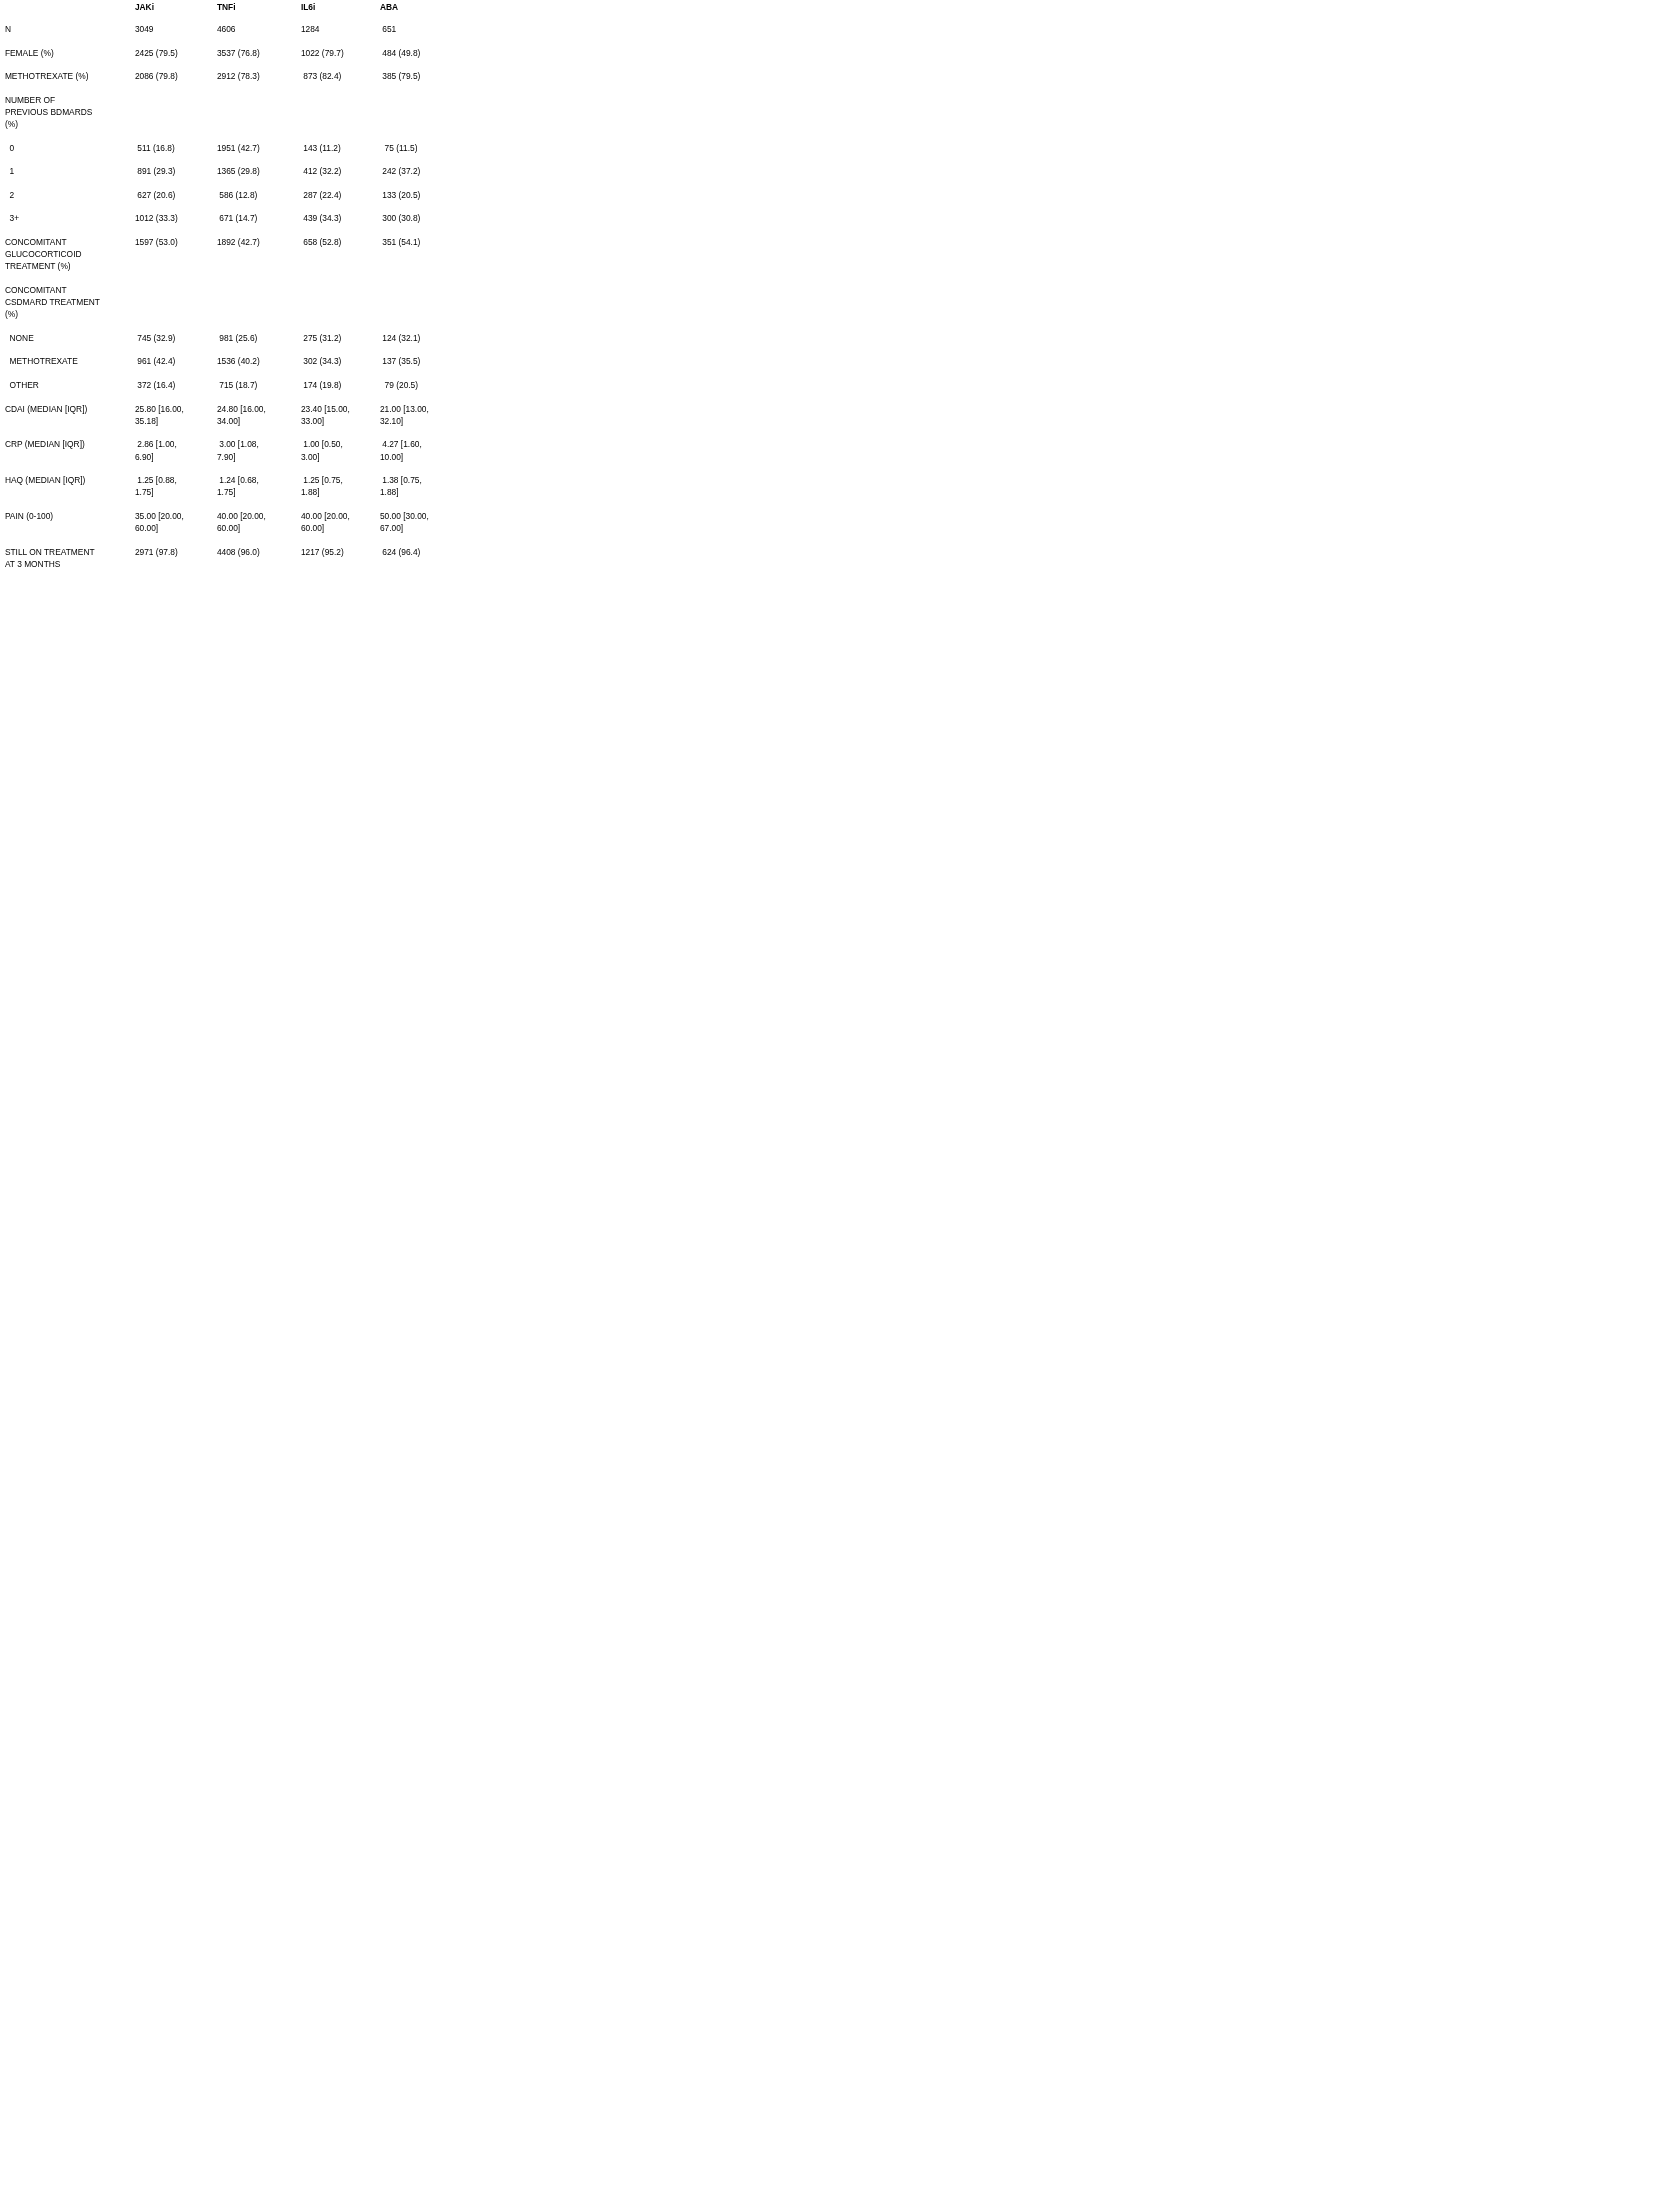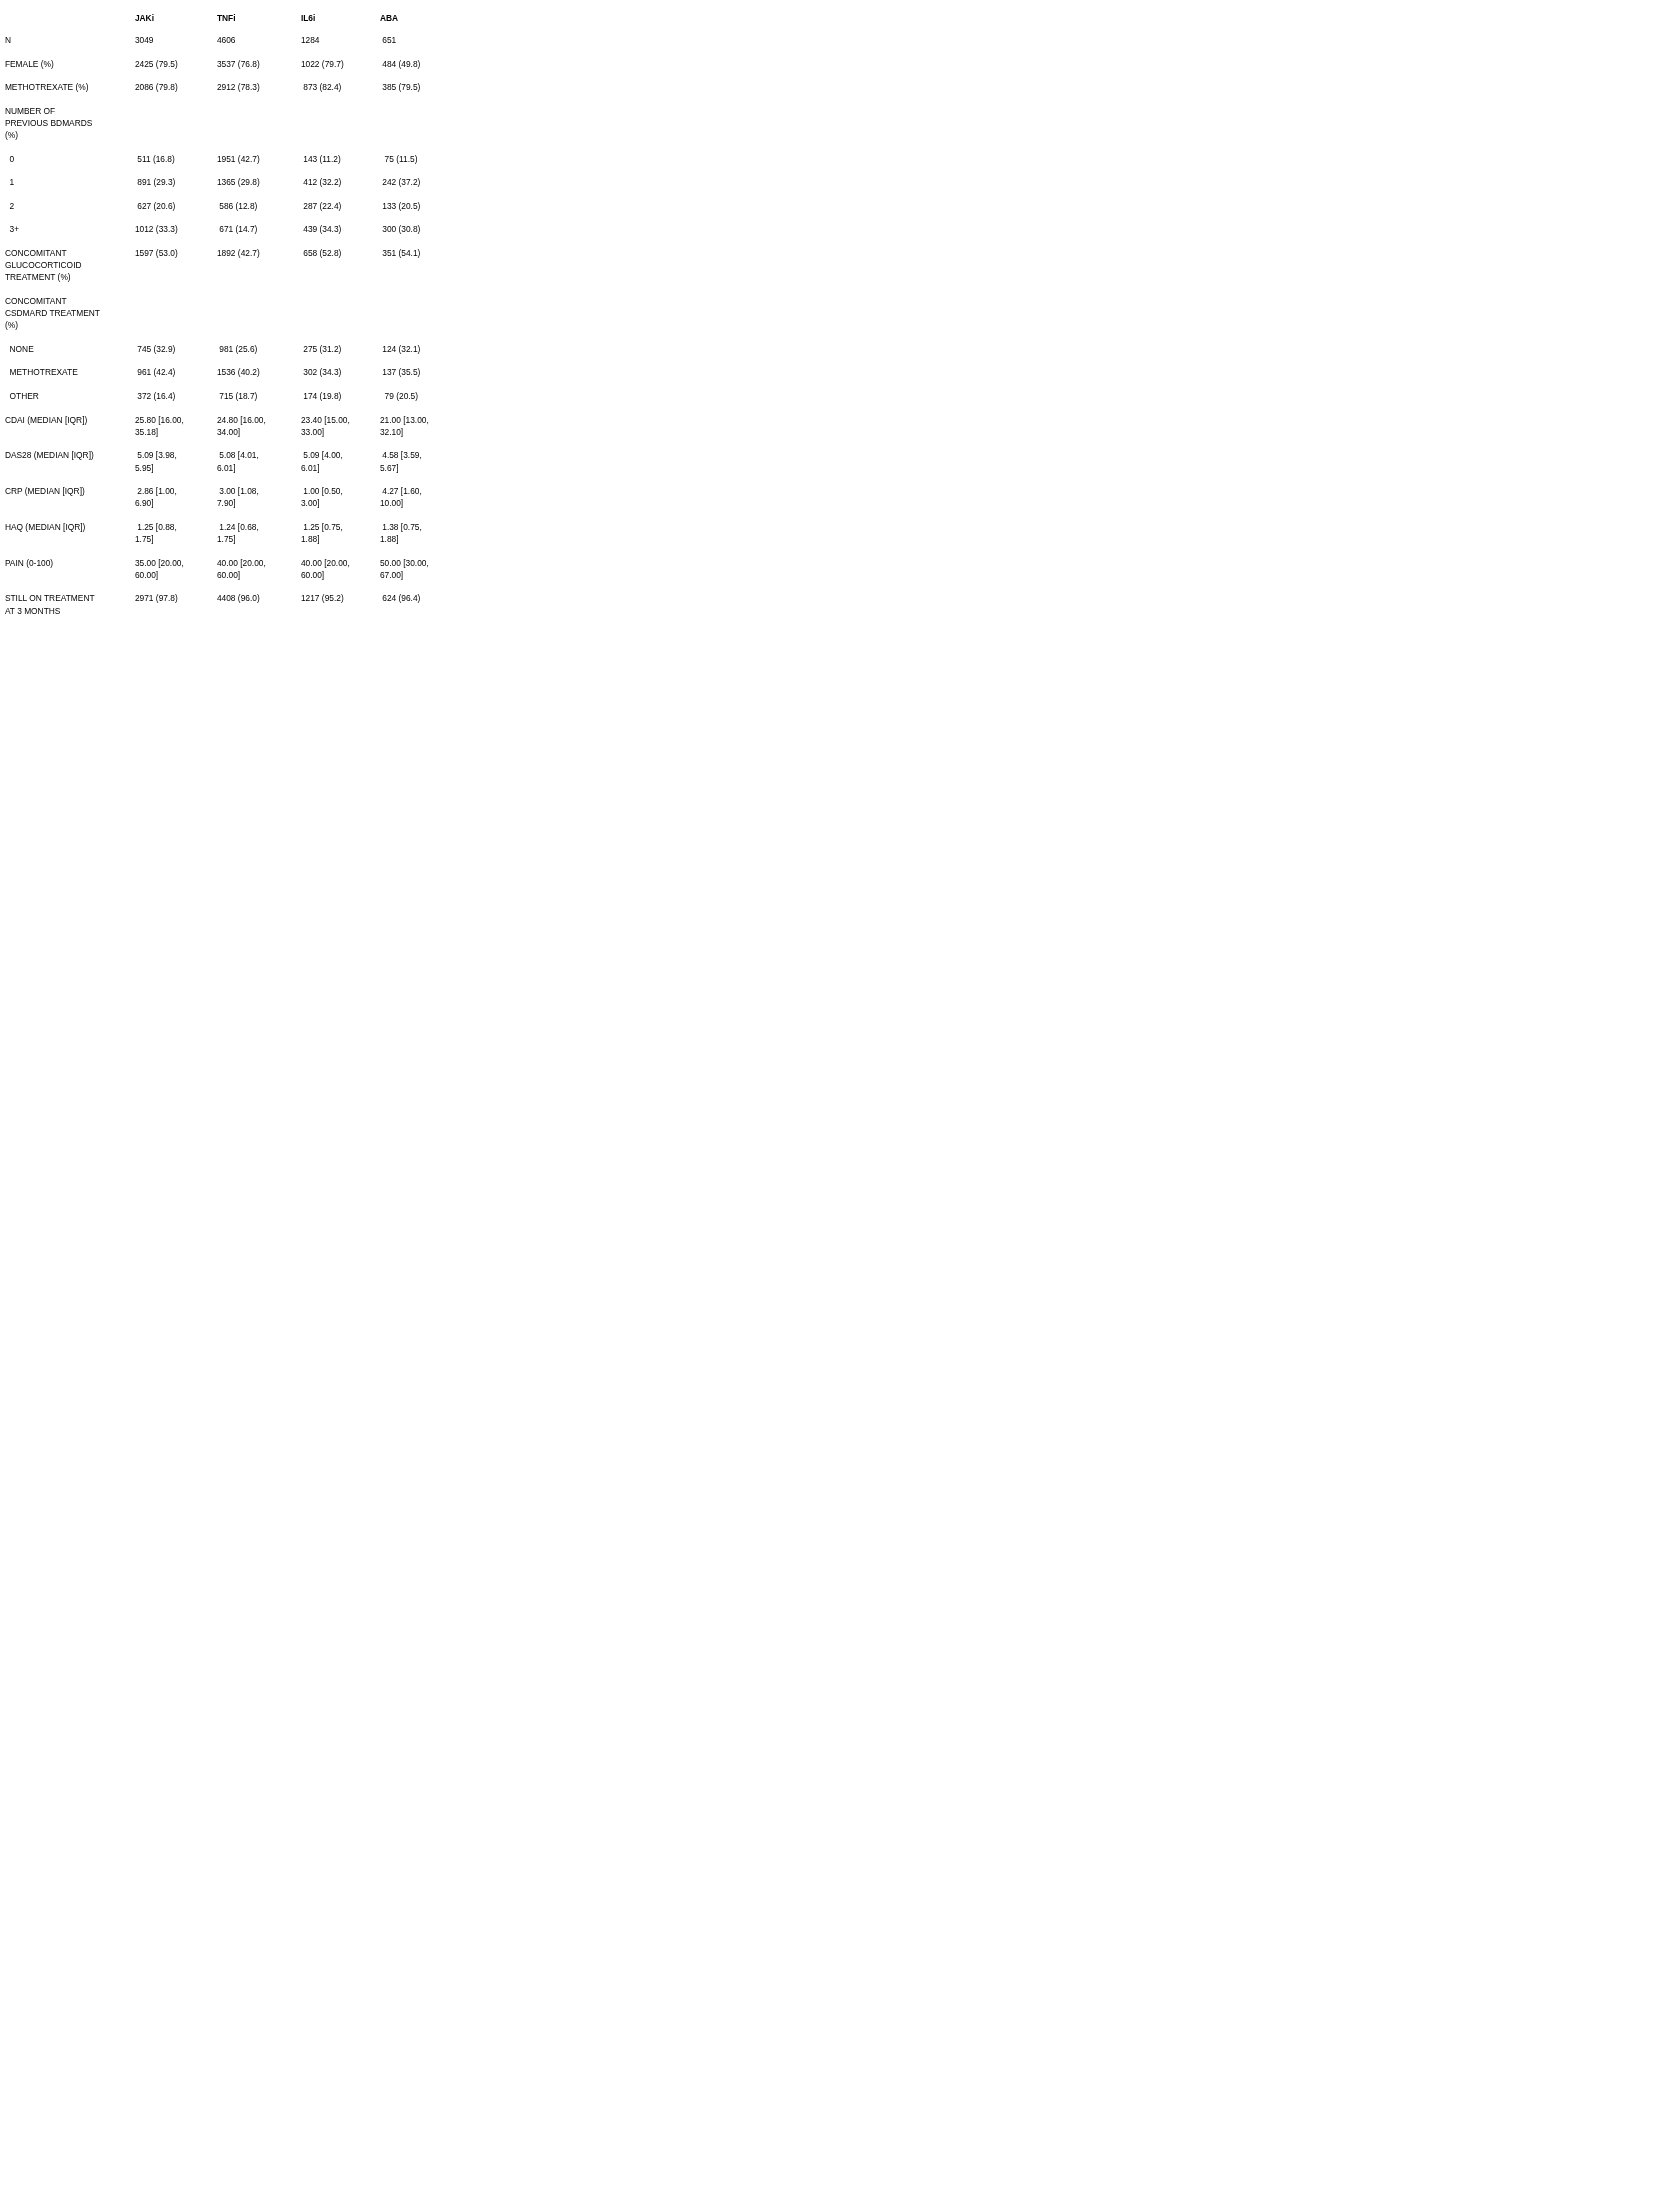--- a/index.html
+++ b/index.html
@@ -26,21 +26,21 @@
     text-align: left;
     vertical-align: top;
     padding: 5.7px 2.6px 5.7px 0;
     white-space: pre-wrap;
     line-height: 1.45;
     font-weight: normal;
     border: none;
   }
   table.baseline thead th {
     font-weight: bold;
-    padding-top: 11px;
+    padding-top: 0;
     padding-bottom: 4.4px;
   }
 </style>
 </head>
 <body>
 
 <table class="baseline">
   <colgroup>
     <col style="width:130px">
     <col style="width:82px">
@@ -160,31 +160,20 @@
         <td>25.80 [16.00,
 35.18]</td>
         <td>24.80 [16.00,
 34.00]</td>
         <td>23.40 [15.00,
 33.00]</td>
         <td>21.00 [13.00,
 32.10]</td>
       </tr>
       <tr>
-        <td>DAS28 (MEDIAN [IQR])</td>
-        <td> 5.09 [3.98,
-5.95]</td>
-        <td> 5.08 [4.01,
-6.01]</td>
-        <td> 5.09 [4.00,
-6.01]</td>
-        <td> 4.58 [3.59,
-5.67]</td>
-      </tr>
-      <tr>
         <td>CRP (MEDIAN [IQR])</td>
         <td> 2.86 [1.00,
 6.90]</td>
         <td> 3.00 [1.08,
 7.90]</td>
         <td> 1.00 [0.50,
 3.00]</td>
         <td> 4.27 [1.60,
 10.00]</td>
       </tr>

